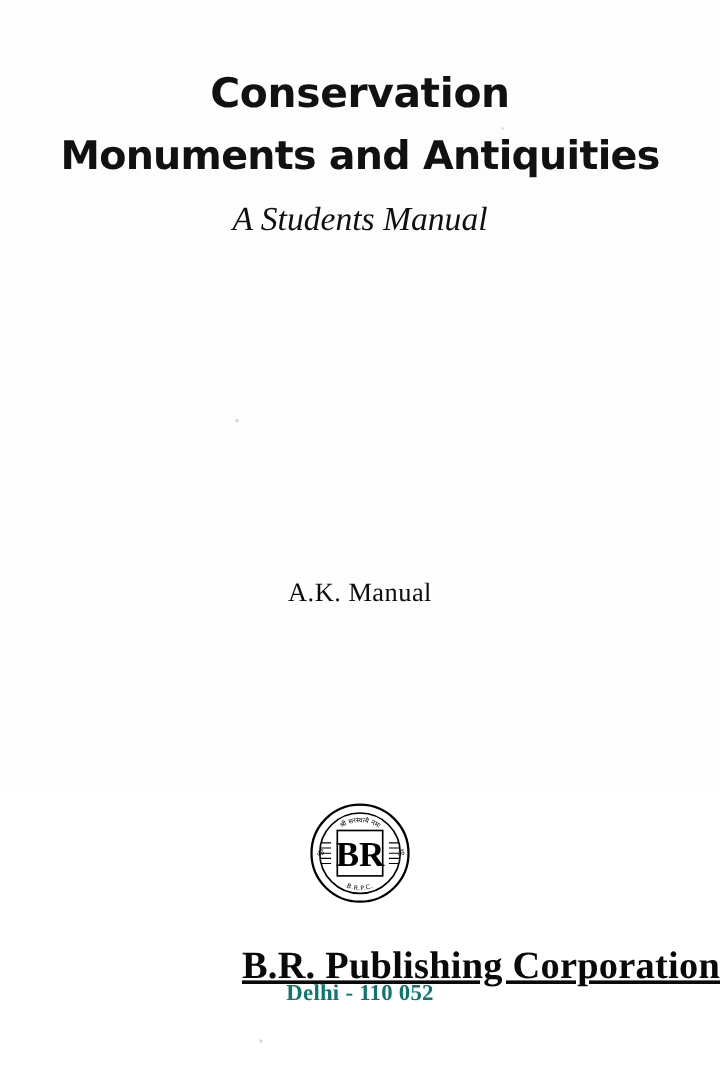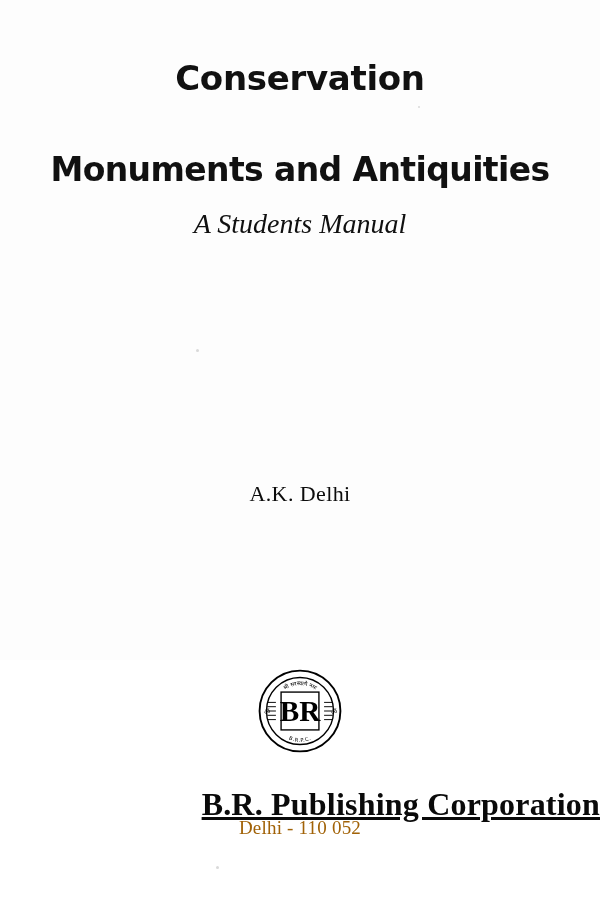--- a/index.html
+++ b/index.html
@@ -36,21 +36,20 @@
     font-weight: bold;
     font-size: 34px;
     line-height: 52px;
     letter-spacing: -0.3px;
     color: #111111;
     white-space: nowrap;
   }
   .title-line.line3 {
     font-size: 33px;
     letter-spacing: -0.6px;
-    margin-top: 40px;
   }
   .subtitle {
     font-family: "Liberation Serif", serif;
     font-style: italic;
     font-size: 28px;
     line-height: 40px;
     margin-top: 8px;
     color: #101010;
   }
 
@@ -95,24 +94,24 @@
     color: #0a0a0a;
     text-decoration: underline;
   }
   .city {
     position: absolute;
     top: 817px;
     left: 0;
     width: 600px;
     text-align: center;
     font-family: "Liberation Serif", serif;
-    font-weight: normal;
+    font-weight: bold;
     font-size: 19px;
     letter-spacing: 0.2px;
-    color: #a16207;
+    color: #0f766e;
   }
 
   
   .speckle {
     position: absolute;
     background: #d9d9d9;
     border-radius: 50%;
   }
   .s1 { left: 196px; top: 349px; width: 3px; height: 3px; }
   .s2 { left: 418px; top: 106px; width: 2px; height: 2px; }
@@ -126,21 +125,21 @@
   <div class="speckle s1"></div>
   <div class="speckle s2"></div>
   <div class="speckle s3"></div>
 
   <div class="title-block">
     <div class="title-line line1">Conservation</div>
     <div class="title-line line3">Monuments and Antiquities</div>
     <div class="subtitle">A Students Manual</div>
   </div>
 
-  <div class="author">A.K. Delhi</div>
+  <div class="author">A.K. Manual</div>
 
   <div class="logo-wrap">
     <svg class="logo" viewBox="0 0 100 100">
 
       <circle cx="50" cy="50" r="47" fill="#ffffff" stroke="#000000" stroke-width="2.2"></circle>
       <circle cx="50" cy="50" r="39" fill="#ffffff" stroke="#000000" stroke-width="1.6"></circle>
 
       <rect x="28" y="28" width="44" height="44" fill="#ffffff" stroke="#000000" stroke-width="1.6"></rect>
 
       <g stroke="#000000" stroke-width="1.1">

